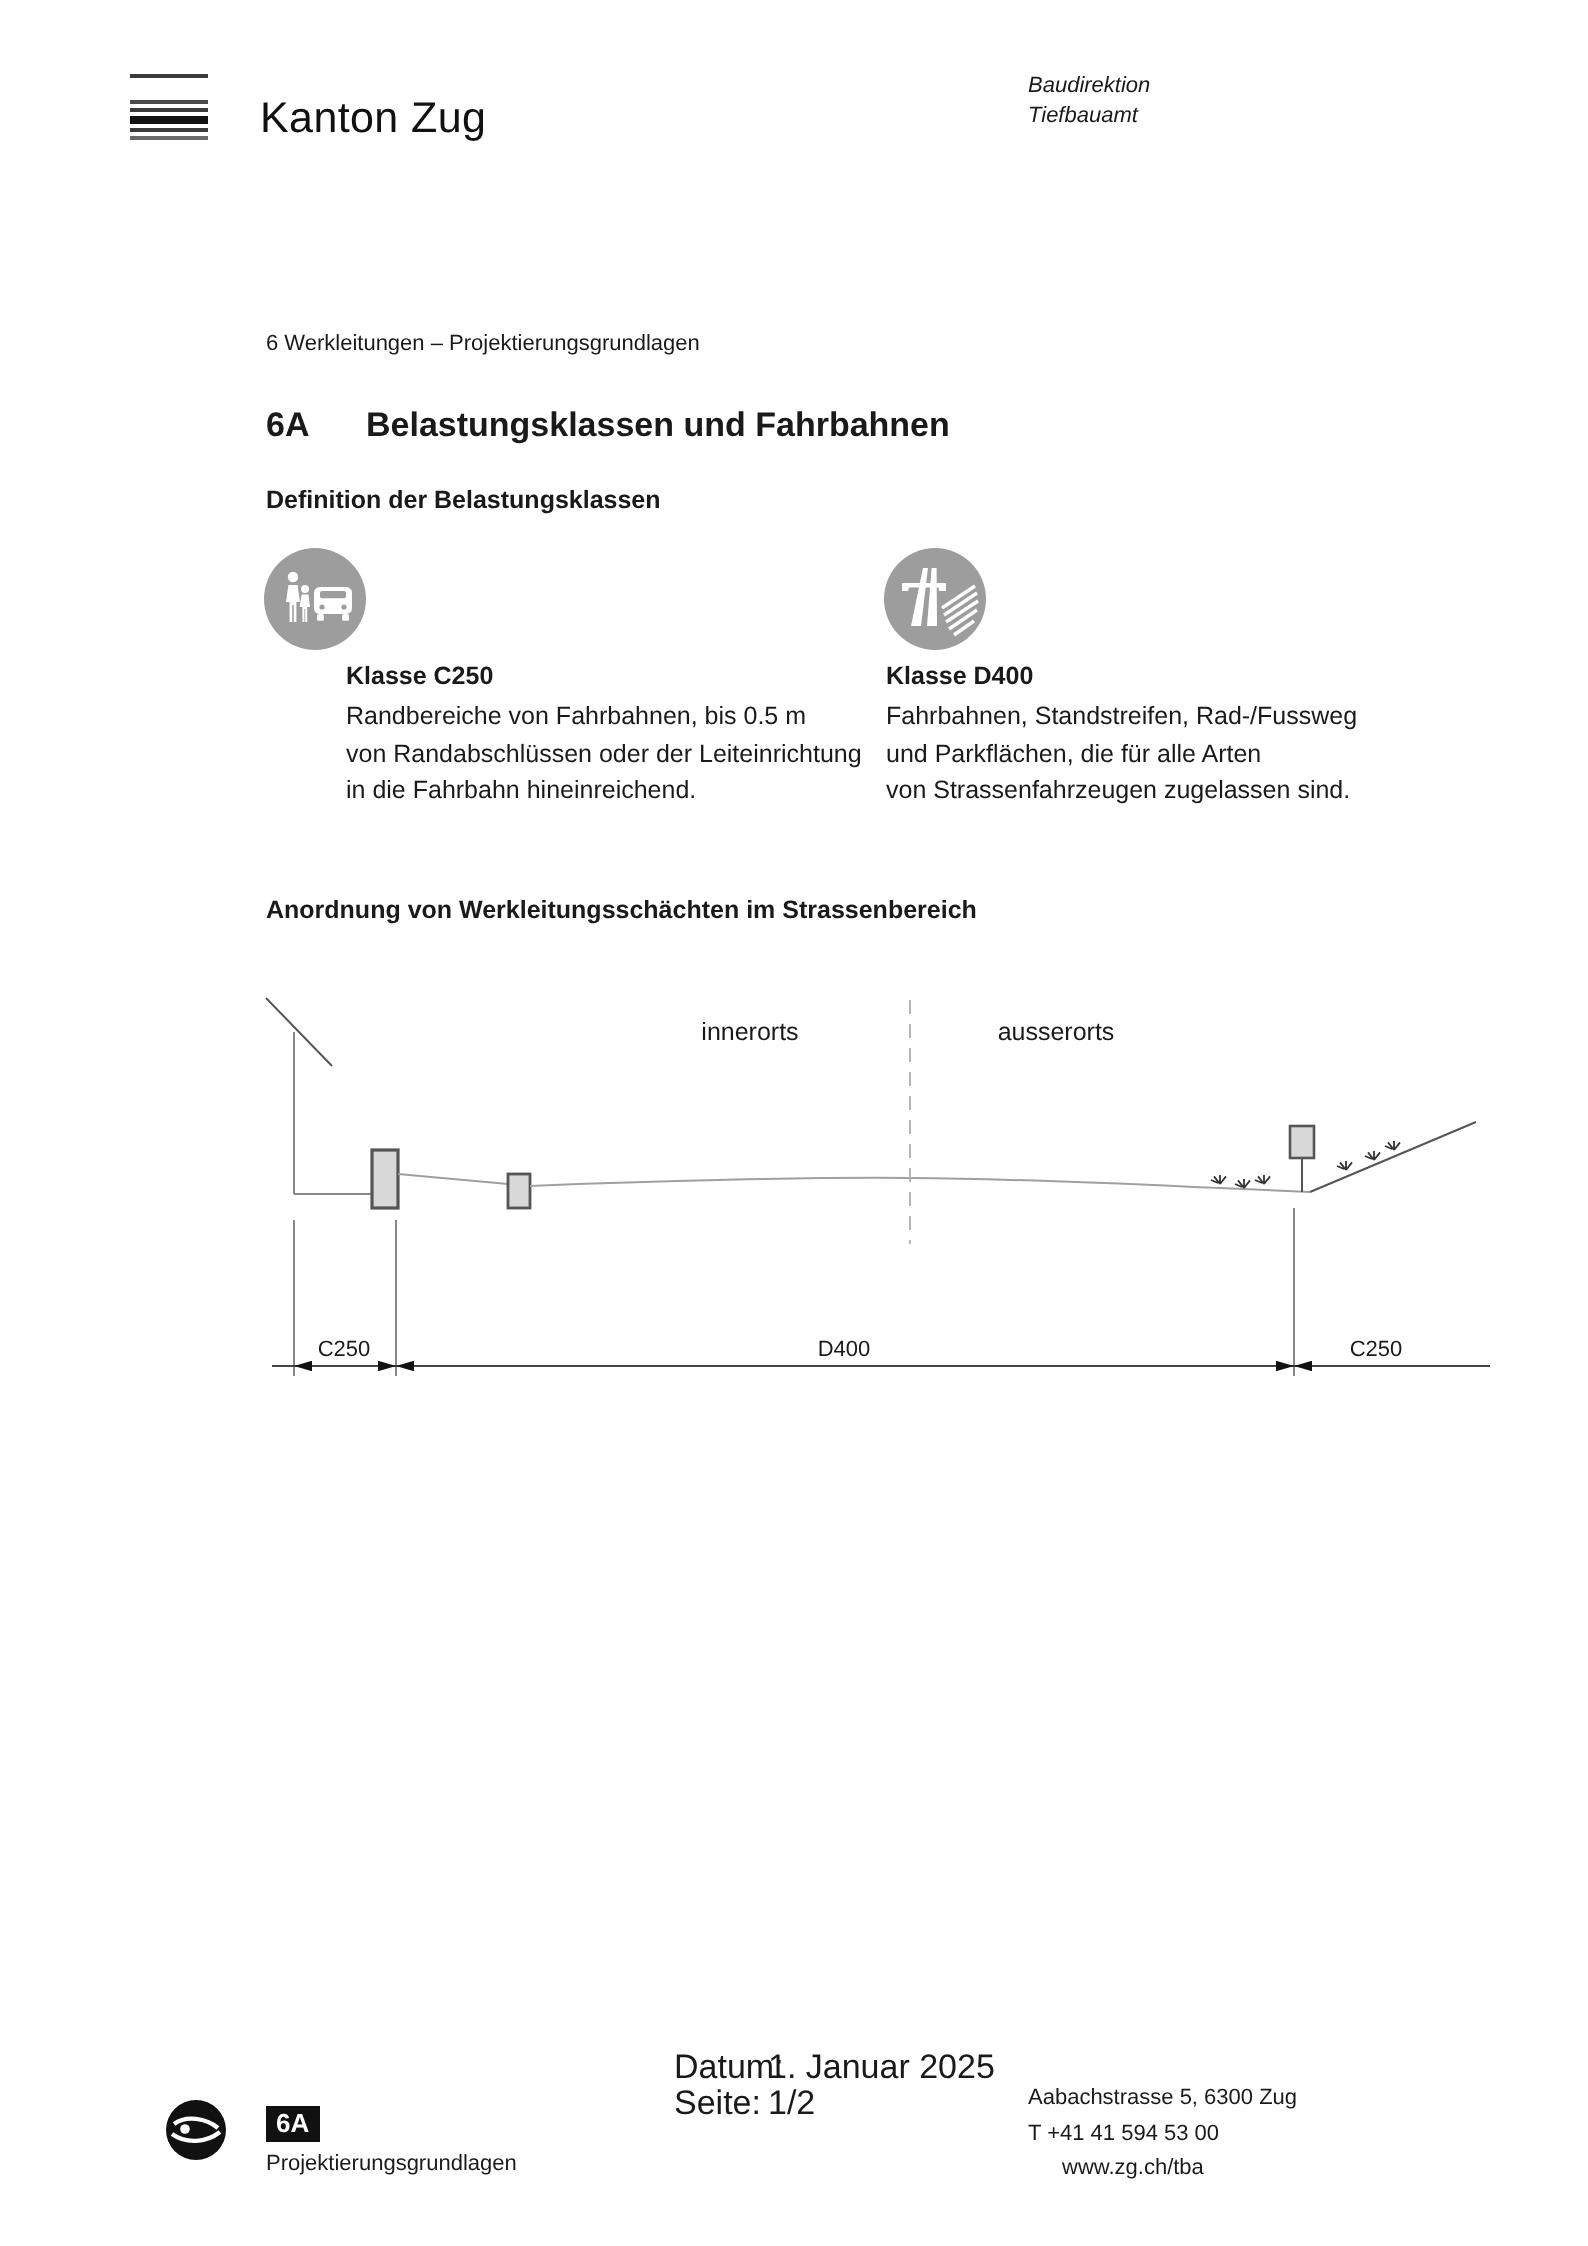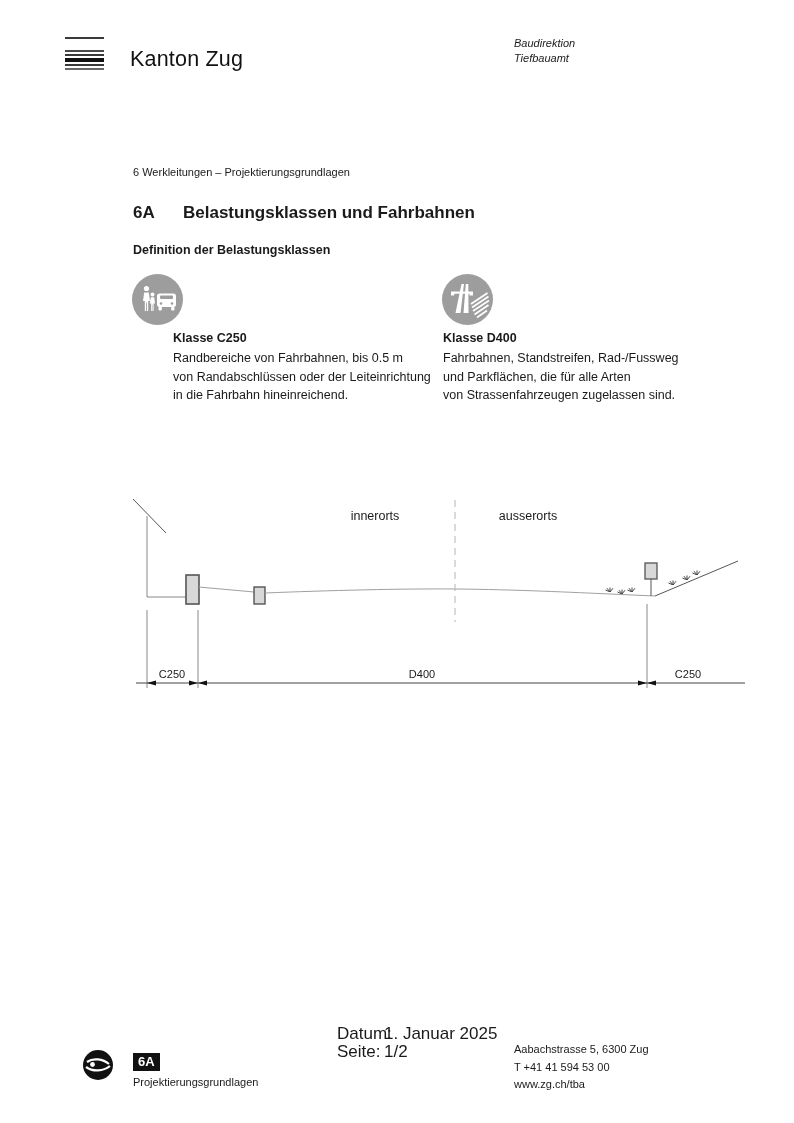--- a/index.html
+++ b/index.html
@@ -50,21 +50,21 @@
 
   
   .footer-logo { left: 82px; top: 1049px; width: 32px; height: 32px; }
   .badge { left: 133px; top: 1053px; background: #111; color: #fff;
            font-size: 13px; font-weight: bold; padding: 1px 5px 2px 5px; }
   .badge-caption { left: 133px; top: 1076px; font-size: 11px; }
   .meta-block { left: 337px; top: 1025px; font-size: 17px; line-height: 18px; }
   .meta-row { display: flex; }
   .meta-label { width: 47px; }
   .addr-block { left: 514px; top: 1041px; font-size: 11px; line-height: 17.5px; }
-  .addr-block a { color: #1a1a1a; text-decoration: none; }
+  .addr-block a { color: #1a1a1a; text-decoration: none; margin-left: 17px; }
 </style>
 </head>
 <body>
 
 <div class="page">
 
   <div class="abs logo-mark">
     <div class="bar b1"></div>
     <div class="bar b2"></div>
     <div class="bar b3"></div>
@@ -128,20 +128,21 @@
     <div>von Randabschlüssen oder der Leiteinrichtung</div>
     <div>in die Fahrbahn hineinreichend.</div>
   </div>
   <div class="abs class-name col-right">Klasse D400</div>
   <div class="abs class-desc col-right">
     <div>Fahrbahnen, Standstreifen, Rad-/Fussweg</div>
     <div>und Parkflächen, die für alle Arten</div>
     <div>von Strassenfahrzeugen zugelassen sind.</div>
   </div>
 
+  <div class="abs sec-heading h-arr">Anordnung von Werkleitungsschächten im Strassenbereich</div>
 
   <svg class="abs diagram" viewBox="0 0 625 205">
     <defs>
       <g id="grass" stroke="#333" stroke-width="0.9" fill="none">
         <path d="M0,0 L0,-4.5 M0,0 L-3,-3.8 M0,0 L3,-3.8 M-1,-0.5 L-4.5,-2"></path>
       </g>
     </defs>
 
     <g>
       <line x1="8" y1="7" x2="41" y2="41" stroke="#555" stroke-width="1"></line>

